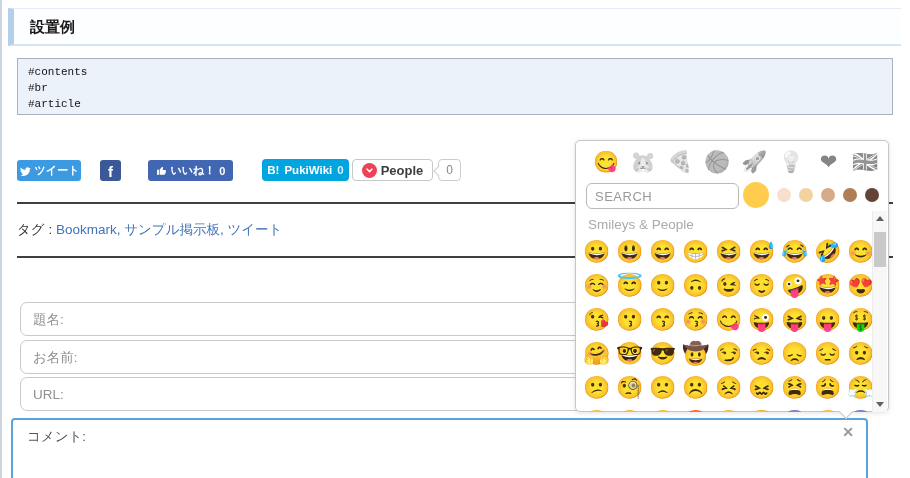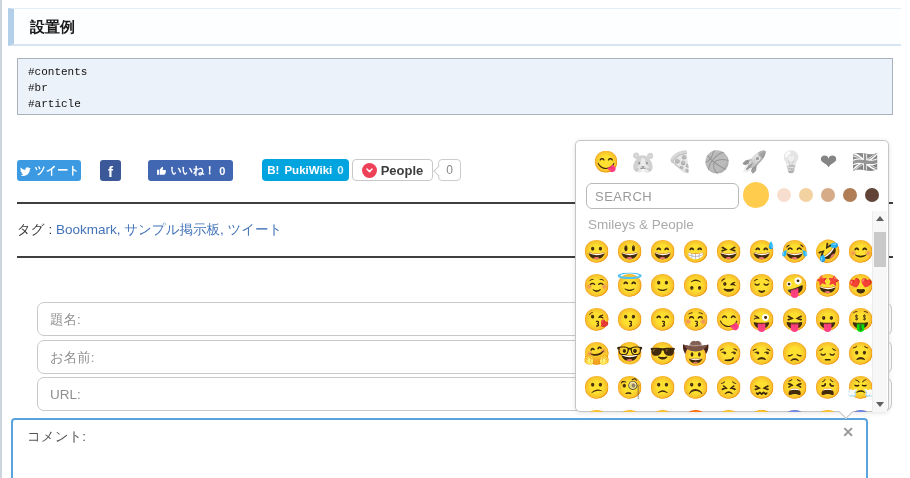--- a/index.html
+++ b/index.html
@@ -73,21 +73,20 @@
 
   .tags { position:absolute; left:17px; top:221px; font-size:13.5px; color:#333; }
   .tags a { color:#4273b9; text-decoration:none; cursor:pointer; }
   .tags .sep { color:#4273b9; }
 
   .field {
     position:absolute; left:20px; width:855px; height:34px;
     border:1px solid #c9c9c9; border-radius:7px; background:#fff;
     font-family:"Liberation Sans", sans-serif; font-size:13.5px; padding:0 12px; color:#3b82f6;
     outline:none;
-    margin-left:17px;
   }
   .field::placeholder { color:#8f8f8f; opacity:1; }
   #f-subject { top:302px; } #f-name { top:340px; } #f-url { top:377px; }
 
   .comment-wrap {
     position:absolute; left:11px; top:418px; width:857px; height:72px;
     border:2px solid #5ba3dc; border-radius:4px; background:#fff;
   }
   .comment-wrap textarea {
     width:100%; height:100%; border:none; resize:none; outline:none; background:transparent;

